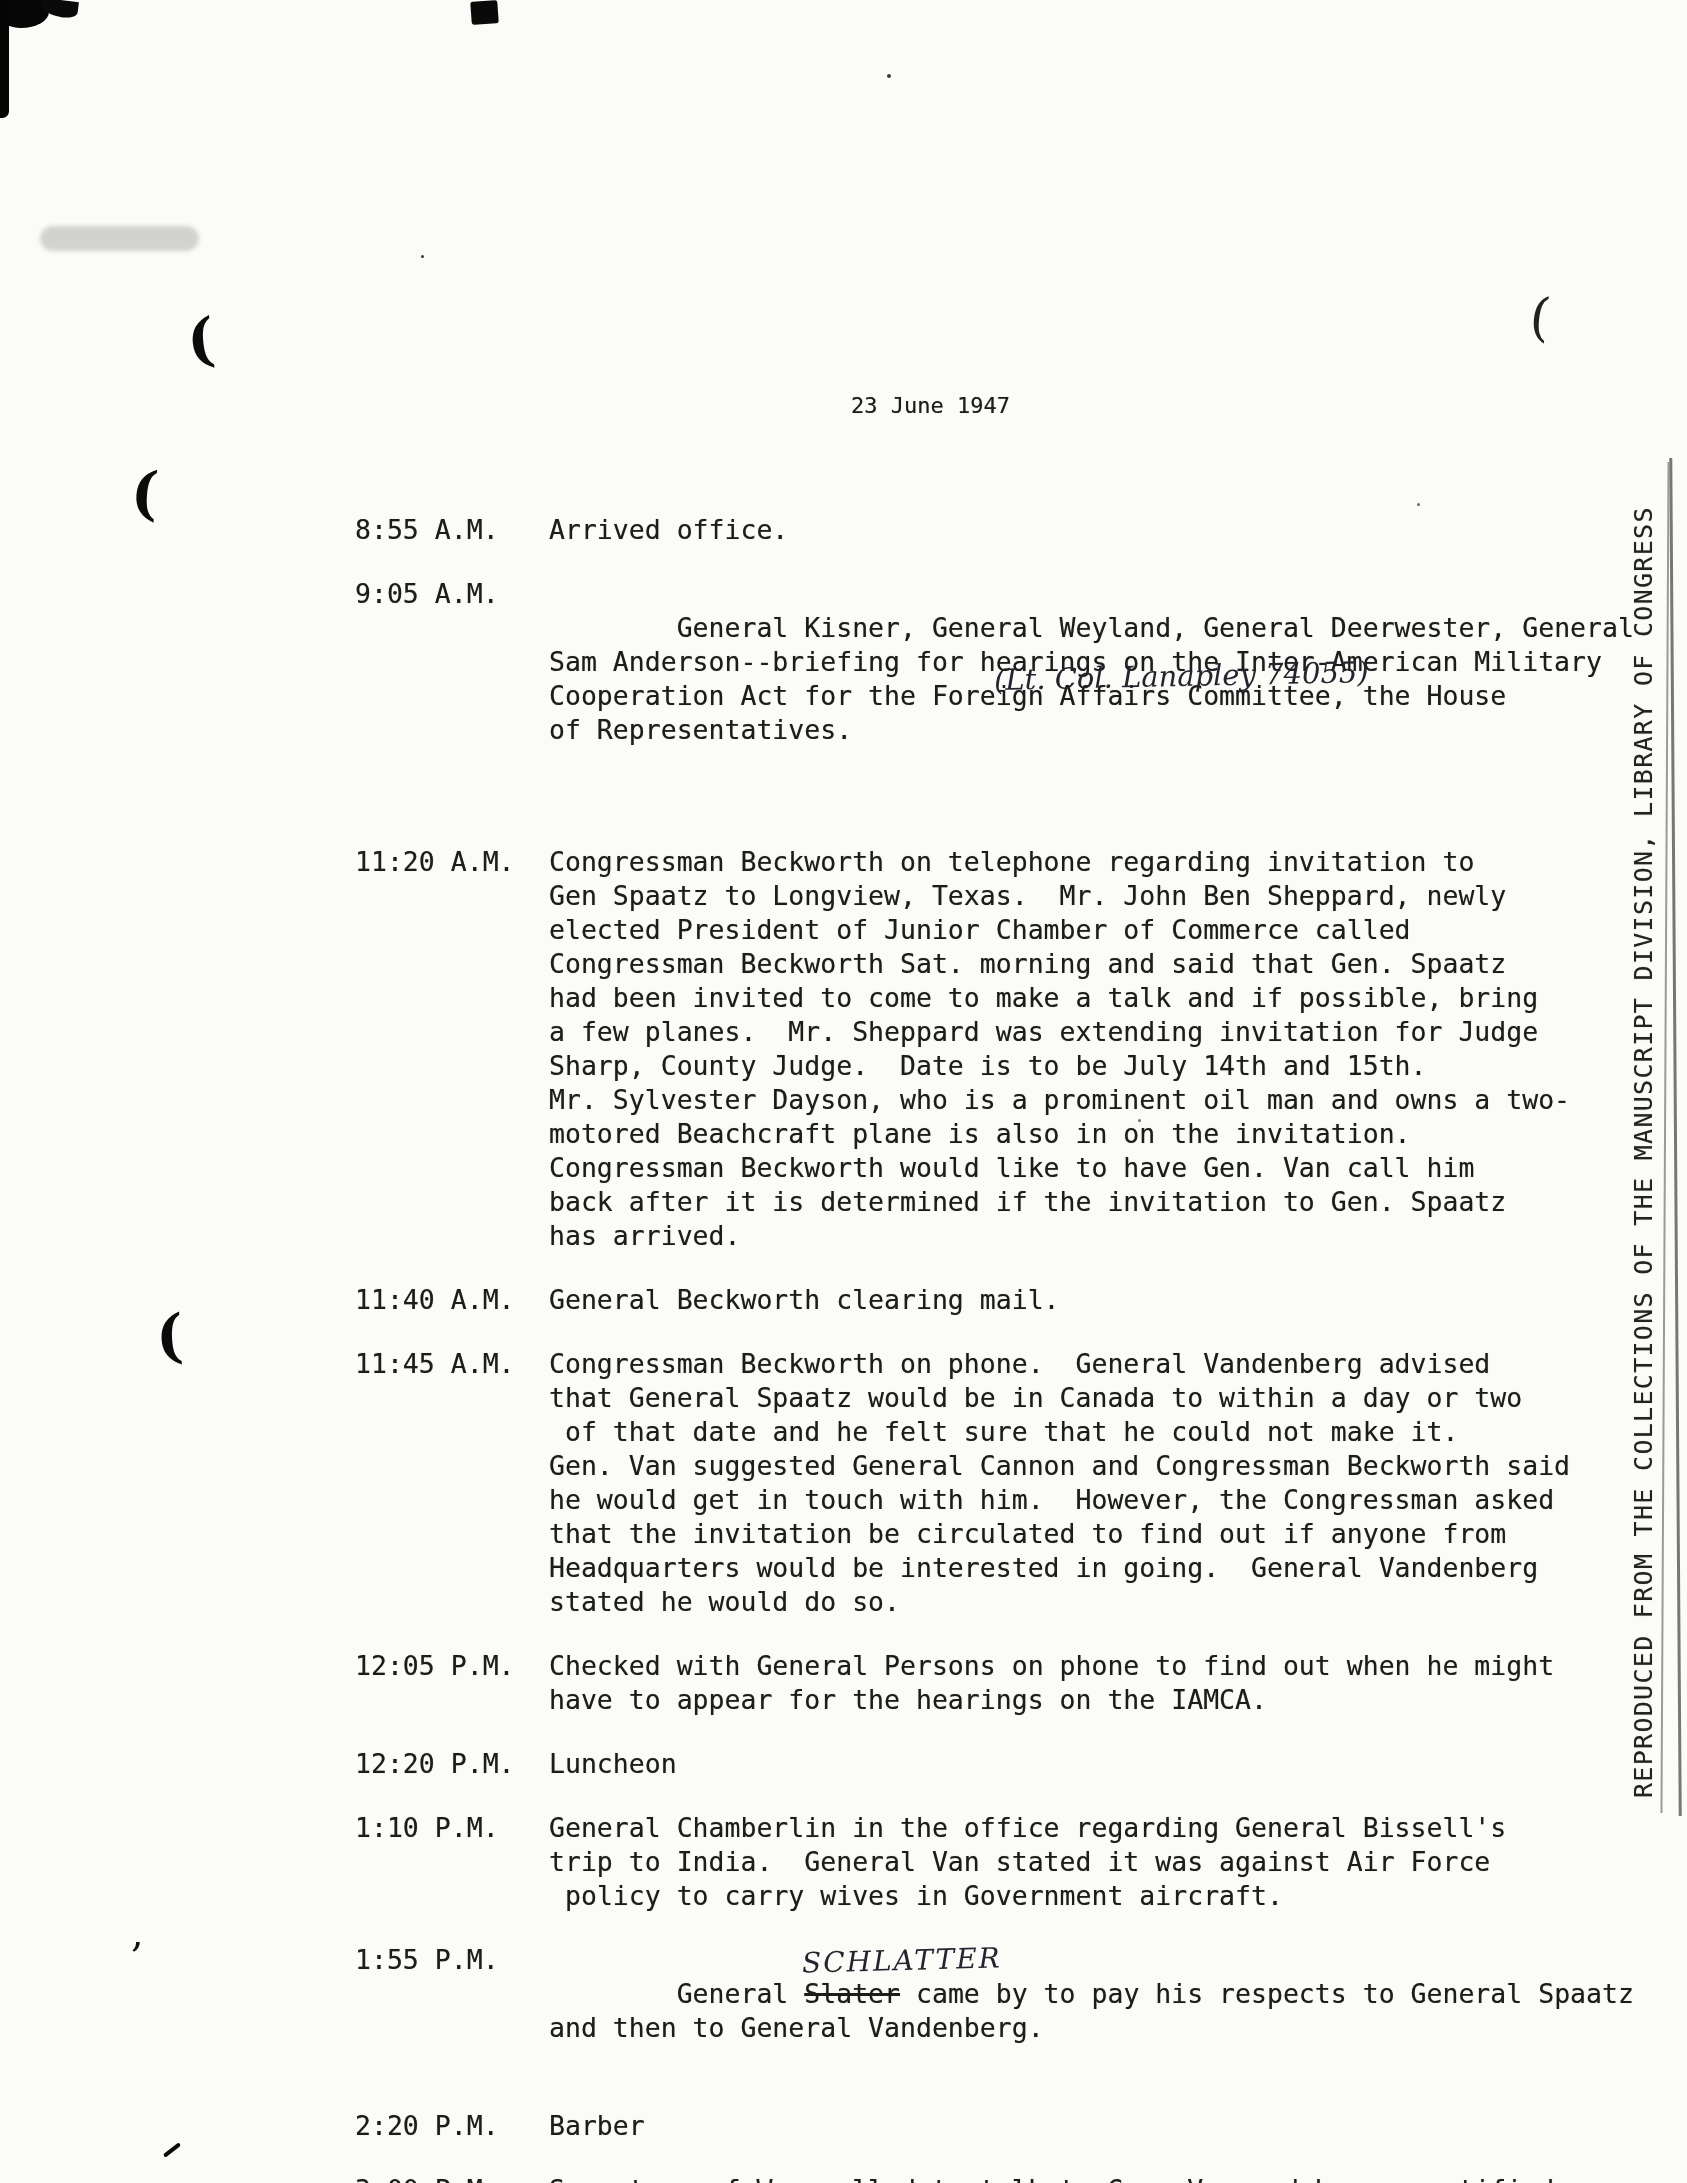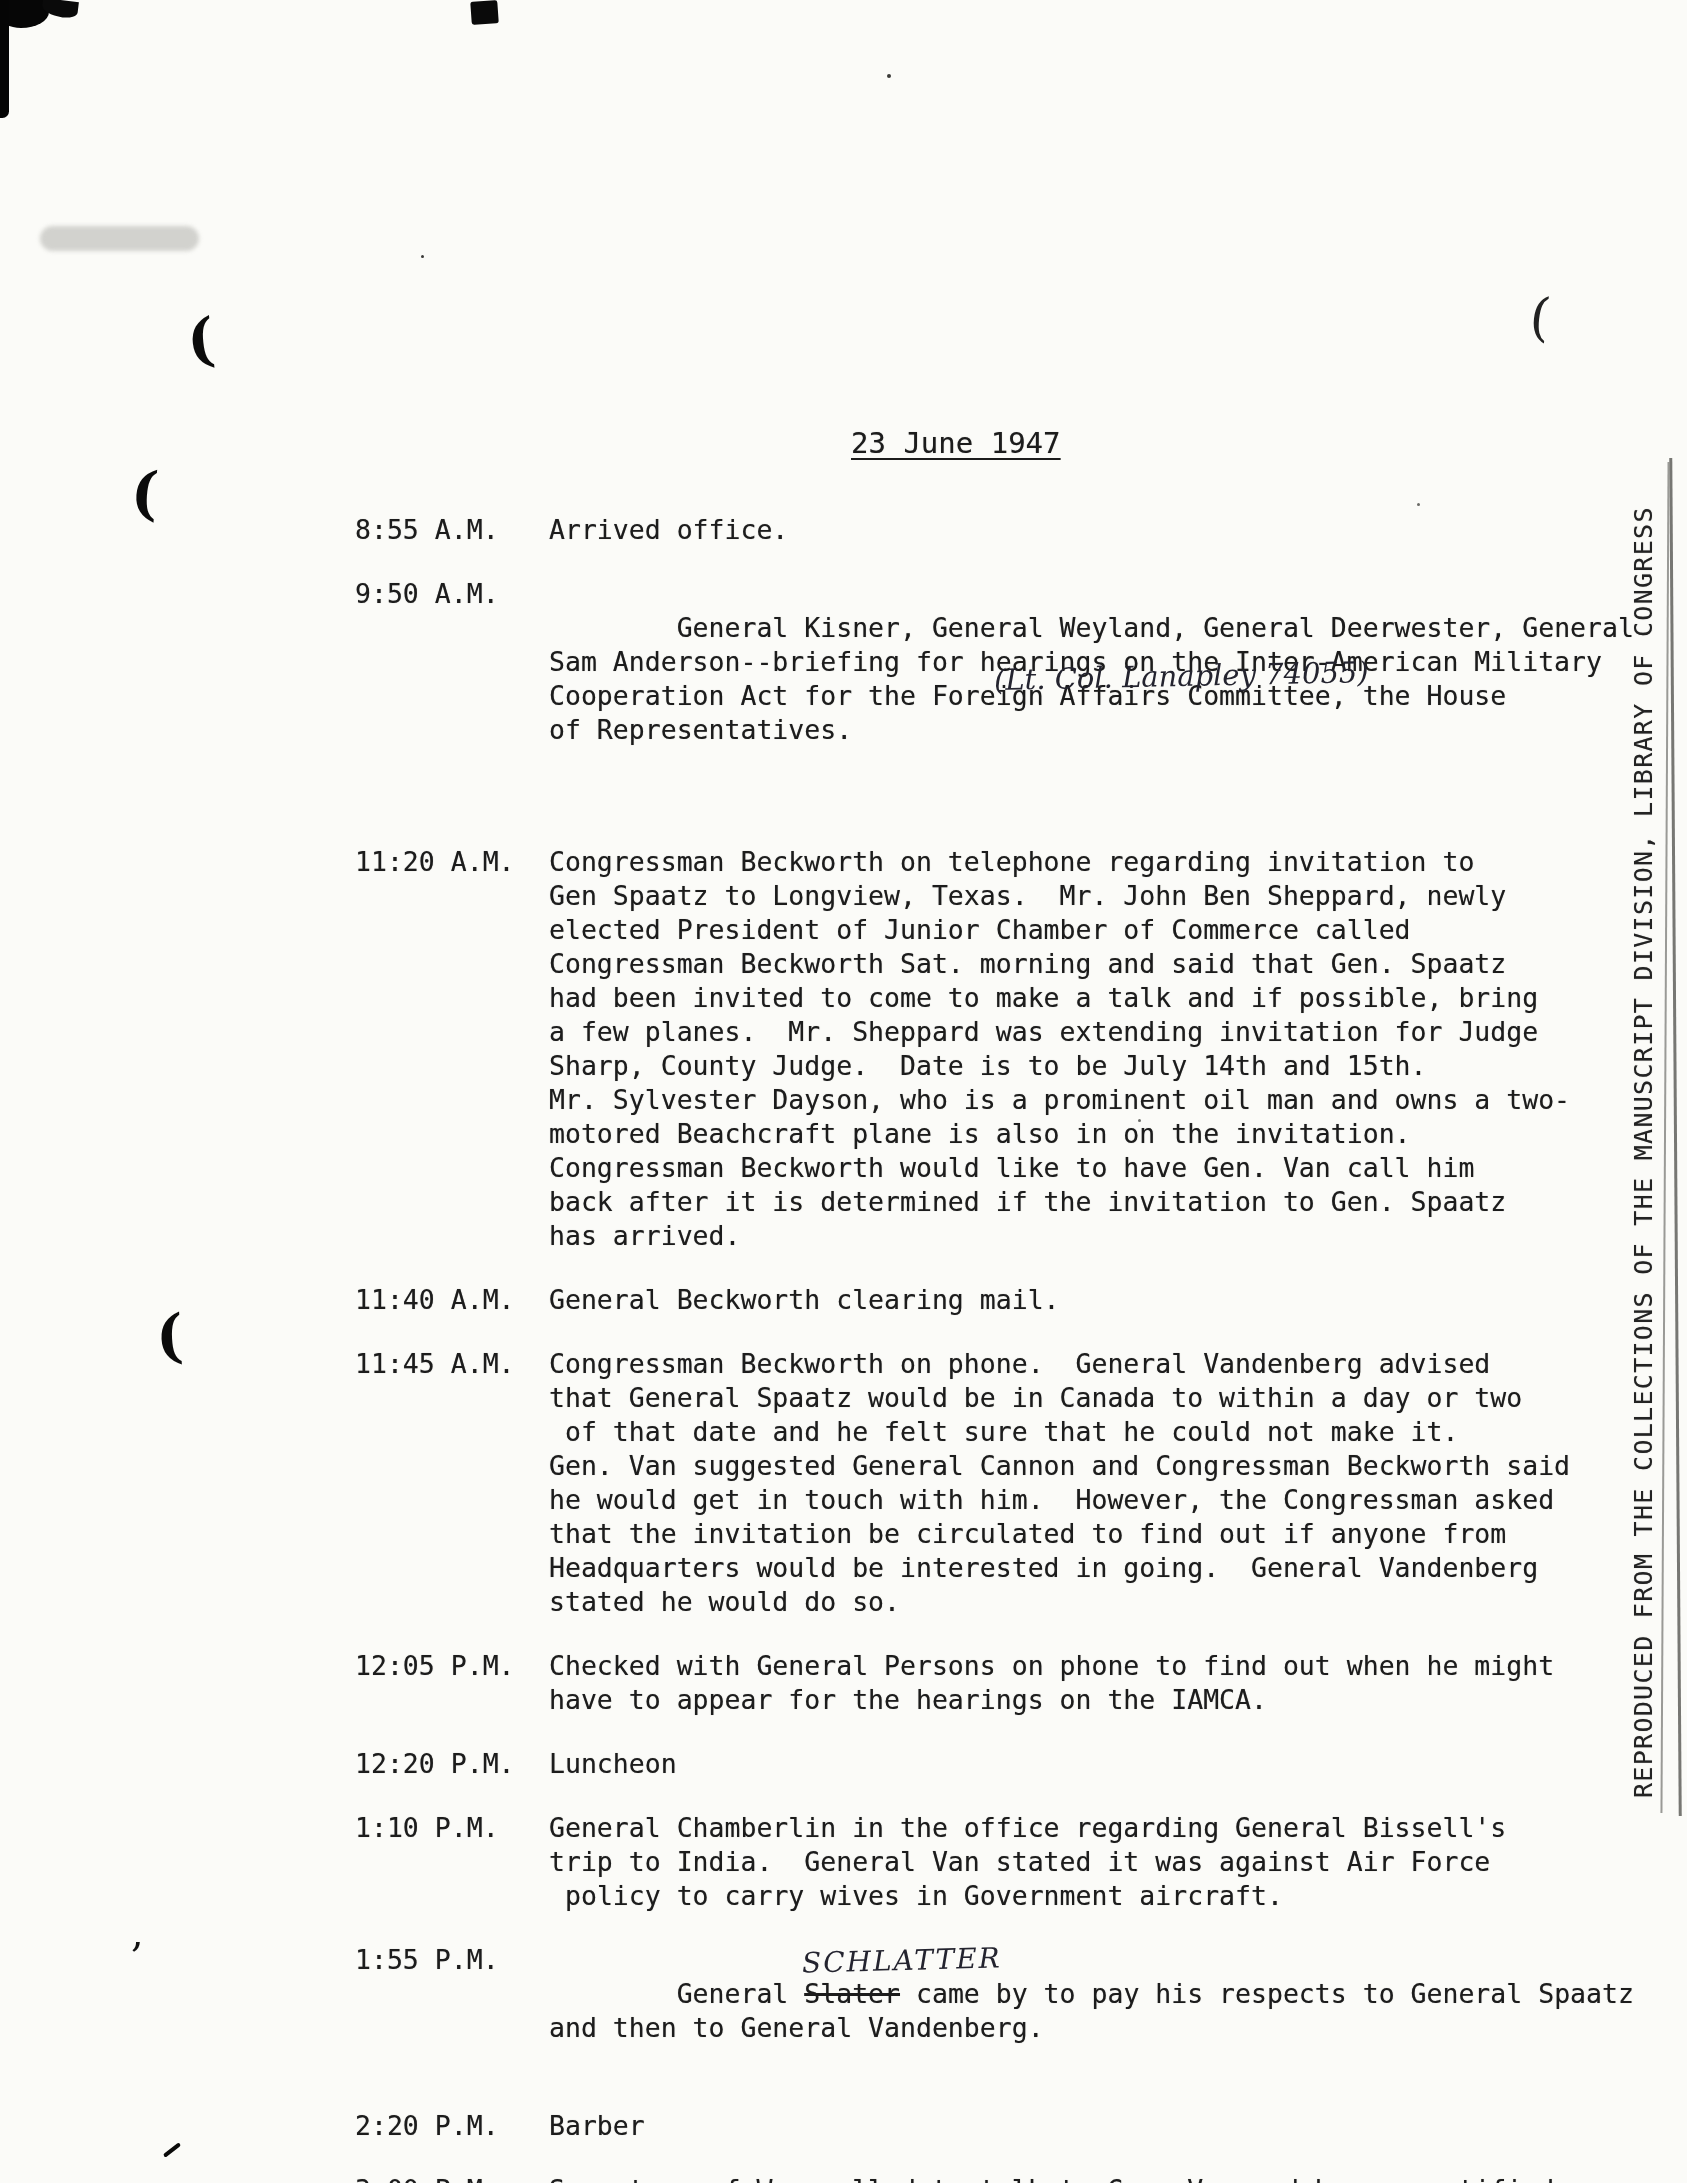--- a/index.html
+++ b/index.html
@@ -4,23 +4,23 @@
 <style>
   html,body{margin:0;padding:0;background:#e9e9e6;}
   .page{
     position:relative;width:1687px;height:2183px;
     background:#fbfbf8;overflow:hidden;
     font-family:"DejaVu Sans Mono","Liberation Mono",monospace;
     color:#1c1c1c;
   }
   .typed{text-shadow:0 0 0.7px rgba(30,30,30,0.5);}
   .title{
-    position:absolute;left:851px;top:426px;
-    font-size:29px;line-height:34px;white-space:pre;
-    text-decoration:underline;text-decoration-thickness:2px;text-underline-offset:5.3px;
+    position:absolute;left:851px;top:389px;
+    font-size:22px;line-height:34px;white-space:pre;
+    text-decoration-thickness:2px;text-underline-offset:5.3px;
   }
   .log{position:absolute;left:355px;top:513px;width:1297px;}
   .entry{display:flex;margin-bottom:30px;font-size:26.5px;line-height:34px;}
   .time{width:167px;text-align:left;white-space:pre;flex:none;}
   .text{margin-left:27px;width:1098px;white-space:pre-wrap;position:relative;}
   .handwrite{
     font-family:"DejaVu Serif","Liberation Serif",serif;
     font-style:italic;color:#24242f;text-shadow:none;
   }
   .note1{position:absolute;left:445px;top:82px;font-size:29px;transform:rotate(-1.2deg);white-space:pre;}
@@ -71,21 +71,21 @@
   <div class="title typed">23 June 1947</div>
 
   <div class="log">
 
     <div class="entry typed">
       <div class="time">8:55 A.M.</div>
       <div class="text">Arrived office.</div>
     </div>
 
     <div class="entry typed">
-      <div class="time">9:50 A.M.</div>
+      <div class="time">9:05 A.M.</div>
       <div class="text">
         <span>General Kisner, General Weyland, General Deerwester, General
 Sam Anderson--briefing for hearings on the Inter-American Military
 Cooperation Act for the Foreign Affairs Committee, the House
 of Representatives.</span>
         <span class="handwrite note1">(Lt. Col. Lanapley 74055)</span>
       </div>
     </div>
 
     <div class="entry typed">

